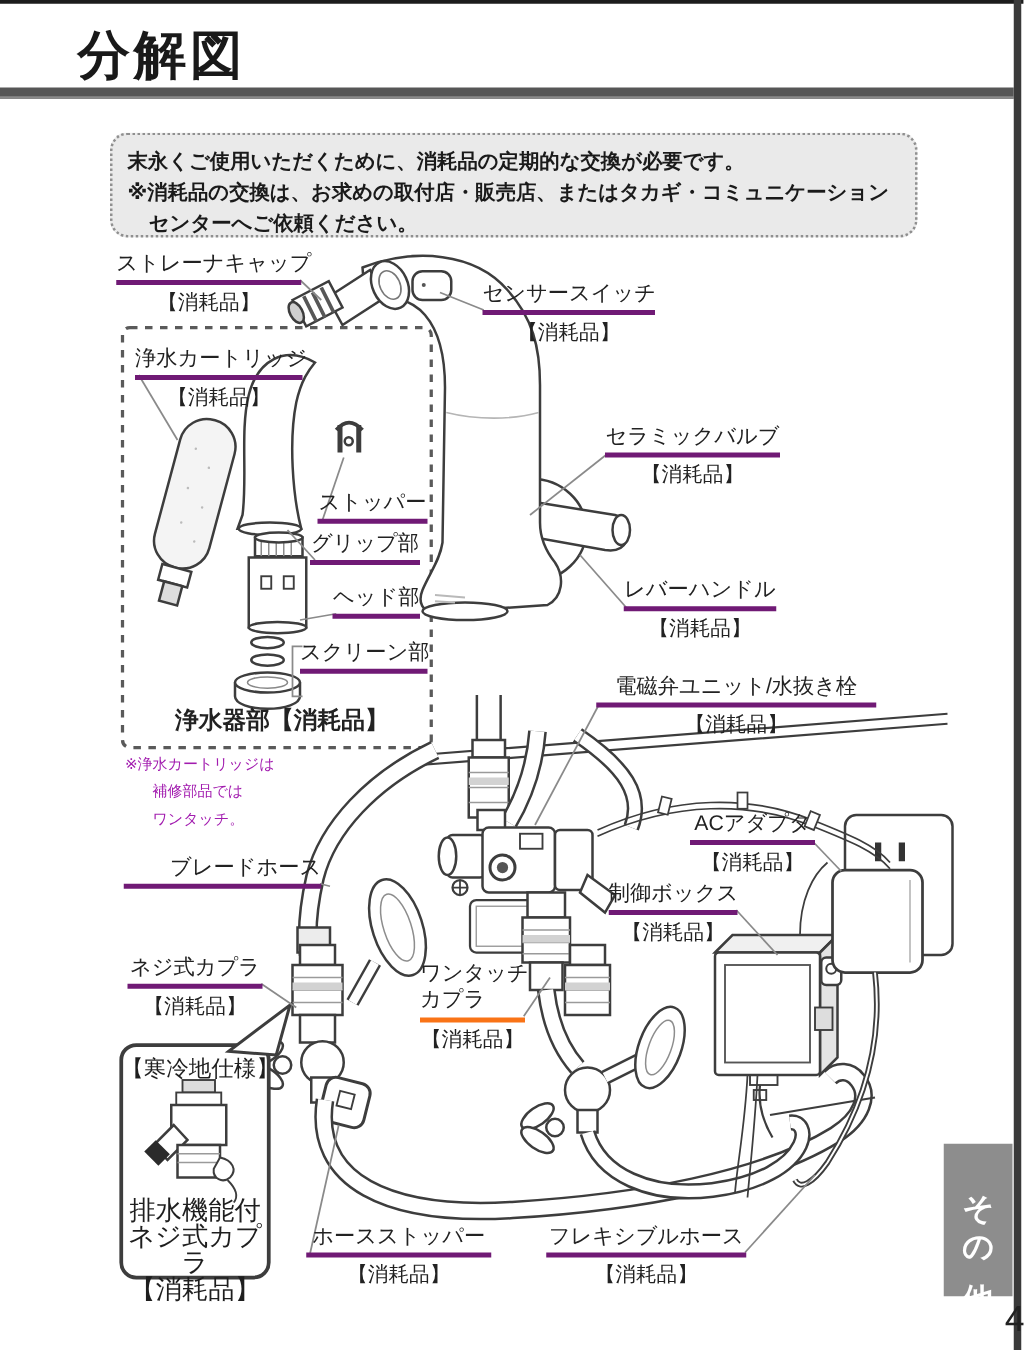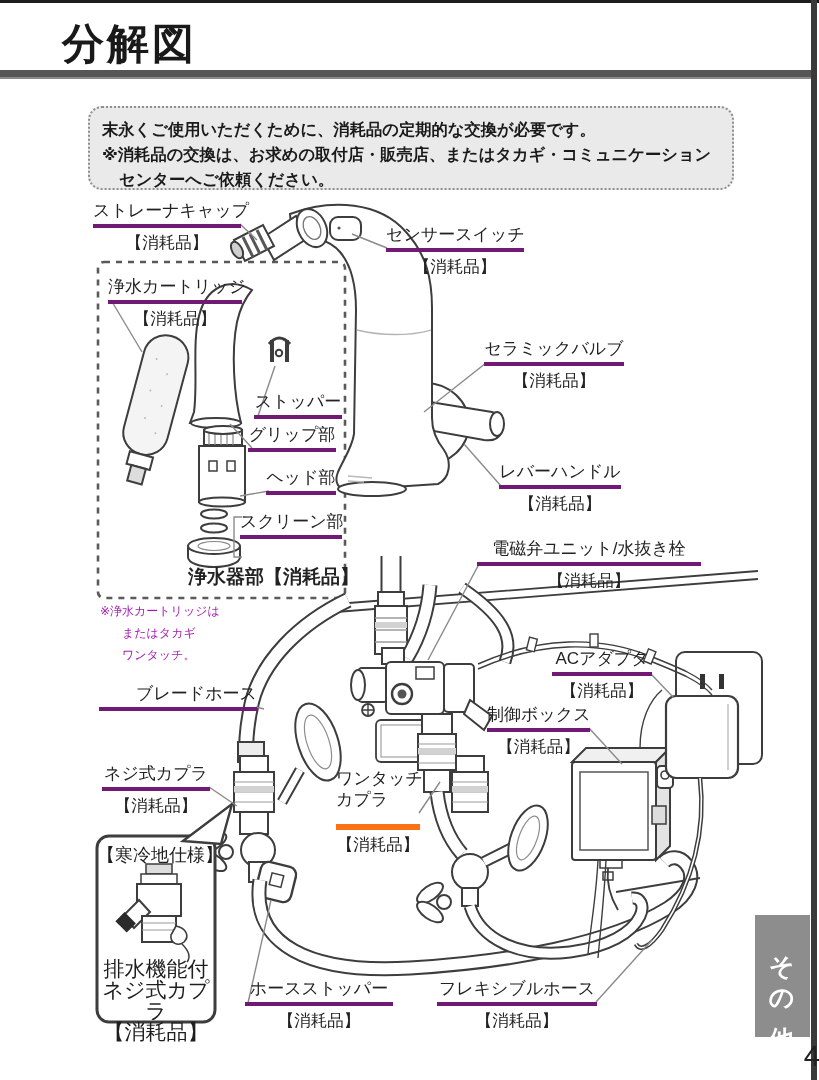--- a/index.html
+++ b/index.html
@@ -16,21 +16,21 @@
           padding:9px 6px 9px 12px;font-size:16.3px;font-weight:bold;line-height:25px;
           color:#1a1a1a;}
   .notice .ind{padding-left:17px;}
   svg.art{position:absolute;left:0;top:0;z-index:1;}
   .label{position:absolute;z-index:3;font-size:17px;color:#222;text-align:center;line-height:21px;}
   .label .nm{display:block;border-bottom:4px solid #701a75;padding-bottom:3px;white-space:nowrap;}
   .label .nm2{display:block;white-space:nowrap;text-align:left;}
   .label .tag{display:block;font-size:16.5px;padding-top:4px;white-space:nowrap;}
   .label.tleft .nm{text-align:right;padding-left:4px;}
   .label.noline .nm{border-bottom:none;}
-  .boldlbl{font-weight:bold;font-size:19px;margin-left:48px;}
+  .boldlbl{font-weight:bold;font-size:19px;}
   .cnote{position:absolute;left:100px;top:600px;z-index:3;font-size:12px;line-height:22px;color:#a21caf;}
   .cnote .ind{padding-left:22px;}
   .coldbox-title{position:absolute;left:97px;top:843px;width:118px;z-index:3;
                  font-size:18px;text-align:center;color:#1e1e1e;white-space:nowrap;}
   .coldbox-cap{position:absolute;left:97px;top:958px;width:118px;z-index:3;
                font-size:21px;line-height:21px;text-align:center;color:#1e1e1e;}
   .sidetab{position:absolute;left:755px;top:915px;width:55px;height:122px;z-index:3;
            display:flex;align-items:center;justify-content:center;}
   .sidetab span{writing-mode:vertical-rl;color:#fff;font-size:25px;font-weight:bold;
                 letter-spacing:6px;}
@@ -337,21 +337,21 @@
     <span class="nm">レバーハンドル</span>
     <span class="tag">【消耗品】</span>
   </div>
   <div class="label" style="left:477px;top:538px;width:224px">
     <span class="nm">電磁弁ユニット/水抜き栓</span>
     <span class="tag">【消耗品】</span>
   </div>
 
   <div class="cnote">
     <div>※浄水カートリッジは</div>
-    <div class="ind">またはタカギ</div>
+    <div class="ind">補修部品では</div>
     <div class="ind">ワンタッチ。</div>
   </div>
 
   <div class="label tleft" style="left:99px;top:683px;width:158px">
     <span class="nm">ブレードホース</span>
   </div>
   <div class="label" style="left:552px;top:648px;width:100px">
     <span class="nm">ACアダプタ</span>
     <span class="tag">【消耗品】</span>
   </div>
@@ -359,21 +359,21 @@
     <span class="nm">制御ボックス</span>
     <span class="tag">【消耗品】</span>
   </div>
   <div class="label" style="left:102px;top:763px;width:108px">
     <span class="nm">ネジ式カプラ</span>
     <span class="tag">【消耗品】</span>
   </div>
   <div class="label" style="left:336px;top:768px;width:84px">
     <span class="nm" style="border-bottom:none;padding-bottom:0">
       <span class="nm2">ワンタッチ</span>
-      <span class="nm2" style="border-bottom:6px solid #f97316;display:block;padding-bottom:14px">カプラ</span>
+      <span class="nm2" style="border-bottom:4px solid #f97316;display:block;padding-bottom:4px">カプラ</span>
     </span>
     <span class="tag">【消耗品】</span>
   </div>
   <div class="label" style="left:245px;top:978px;width:148px">
     <span class="nm">ホースストッパー</span>
     <span class="tag">【消耗品】</span>
   </div>
   <div class="label" style="left:437px;top:978px;width:160px">
     <span class="nm">フレキシブルホース</span>
     <span class="tag">【消耗品】</span>

